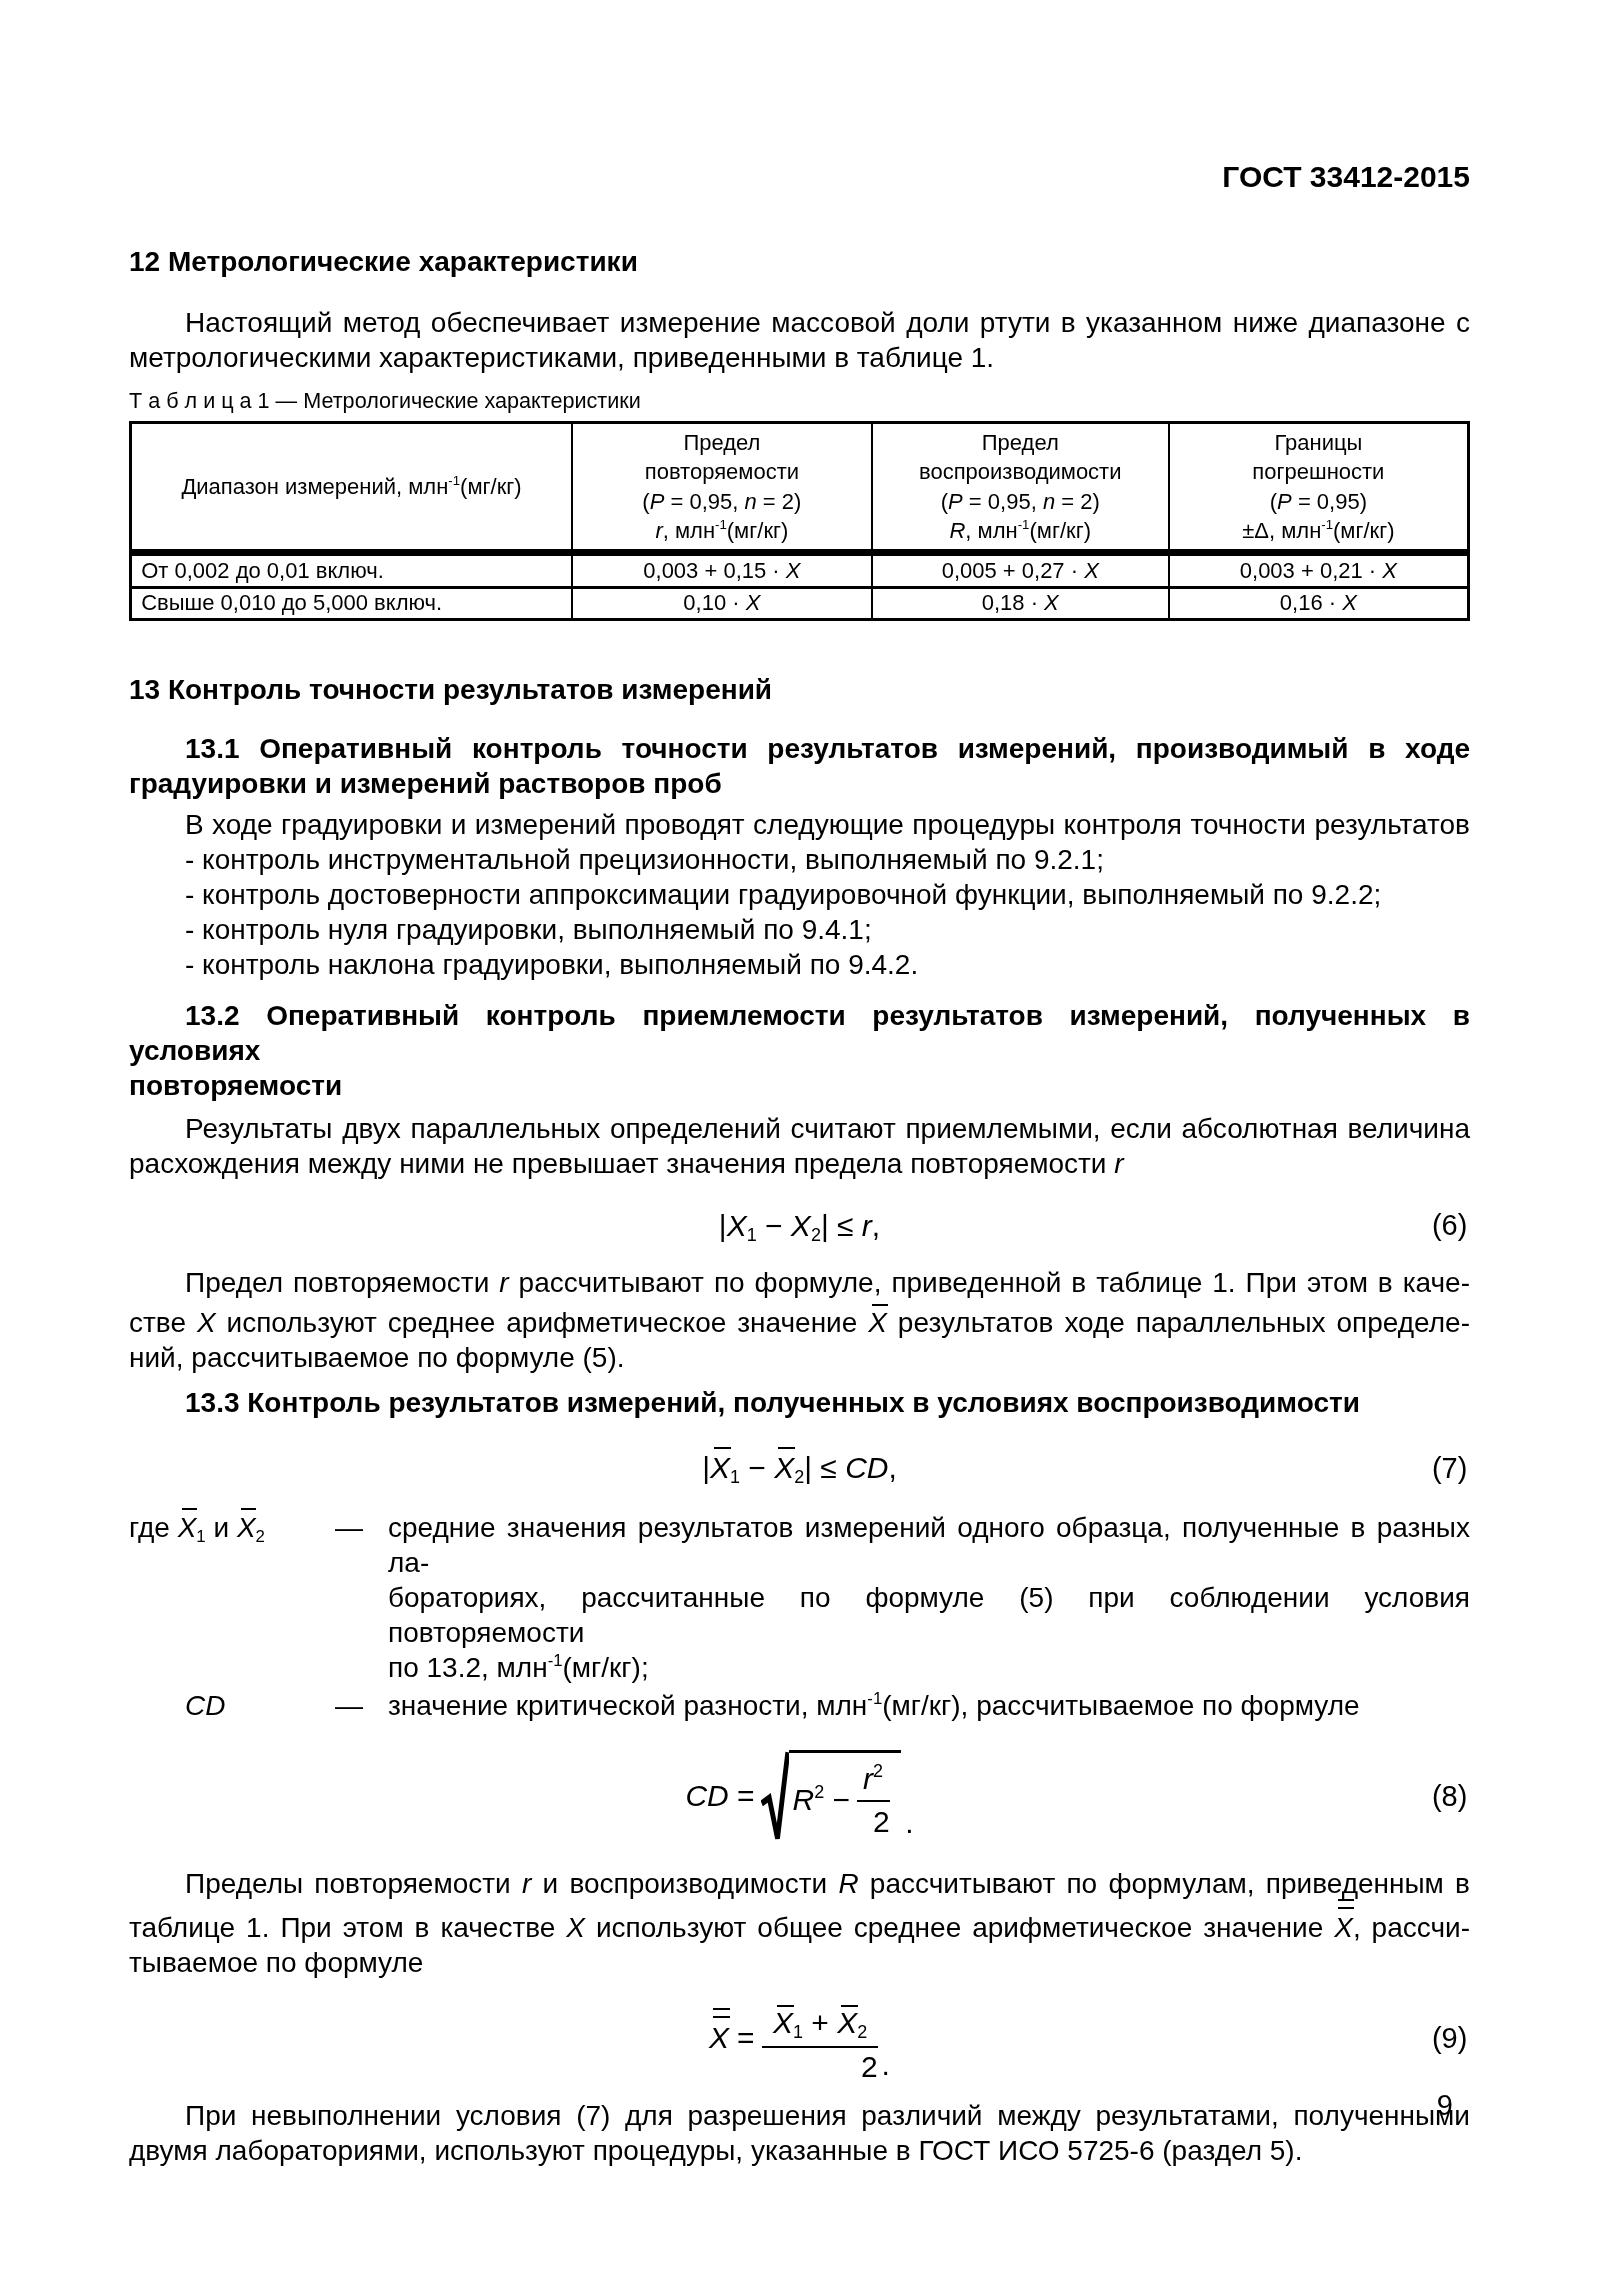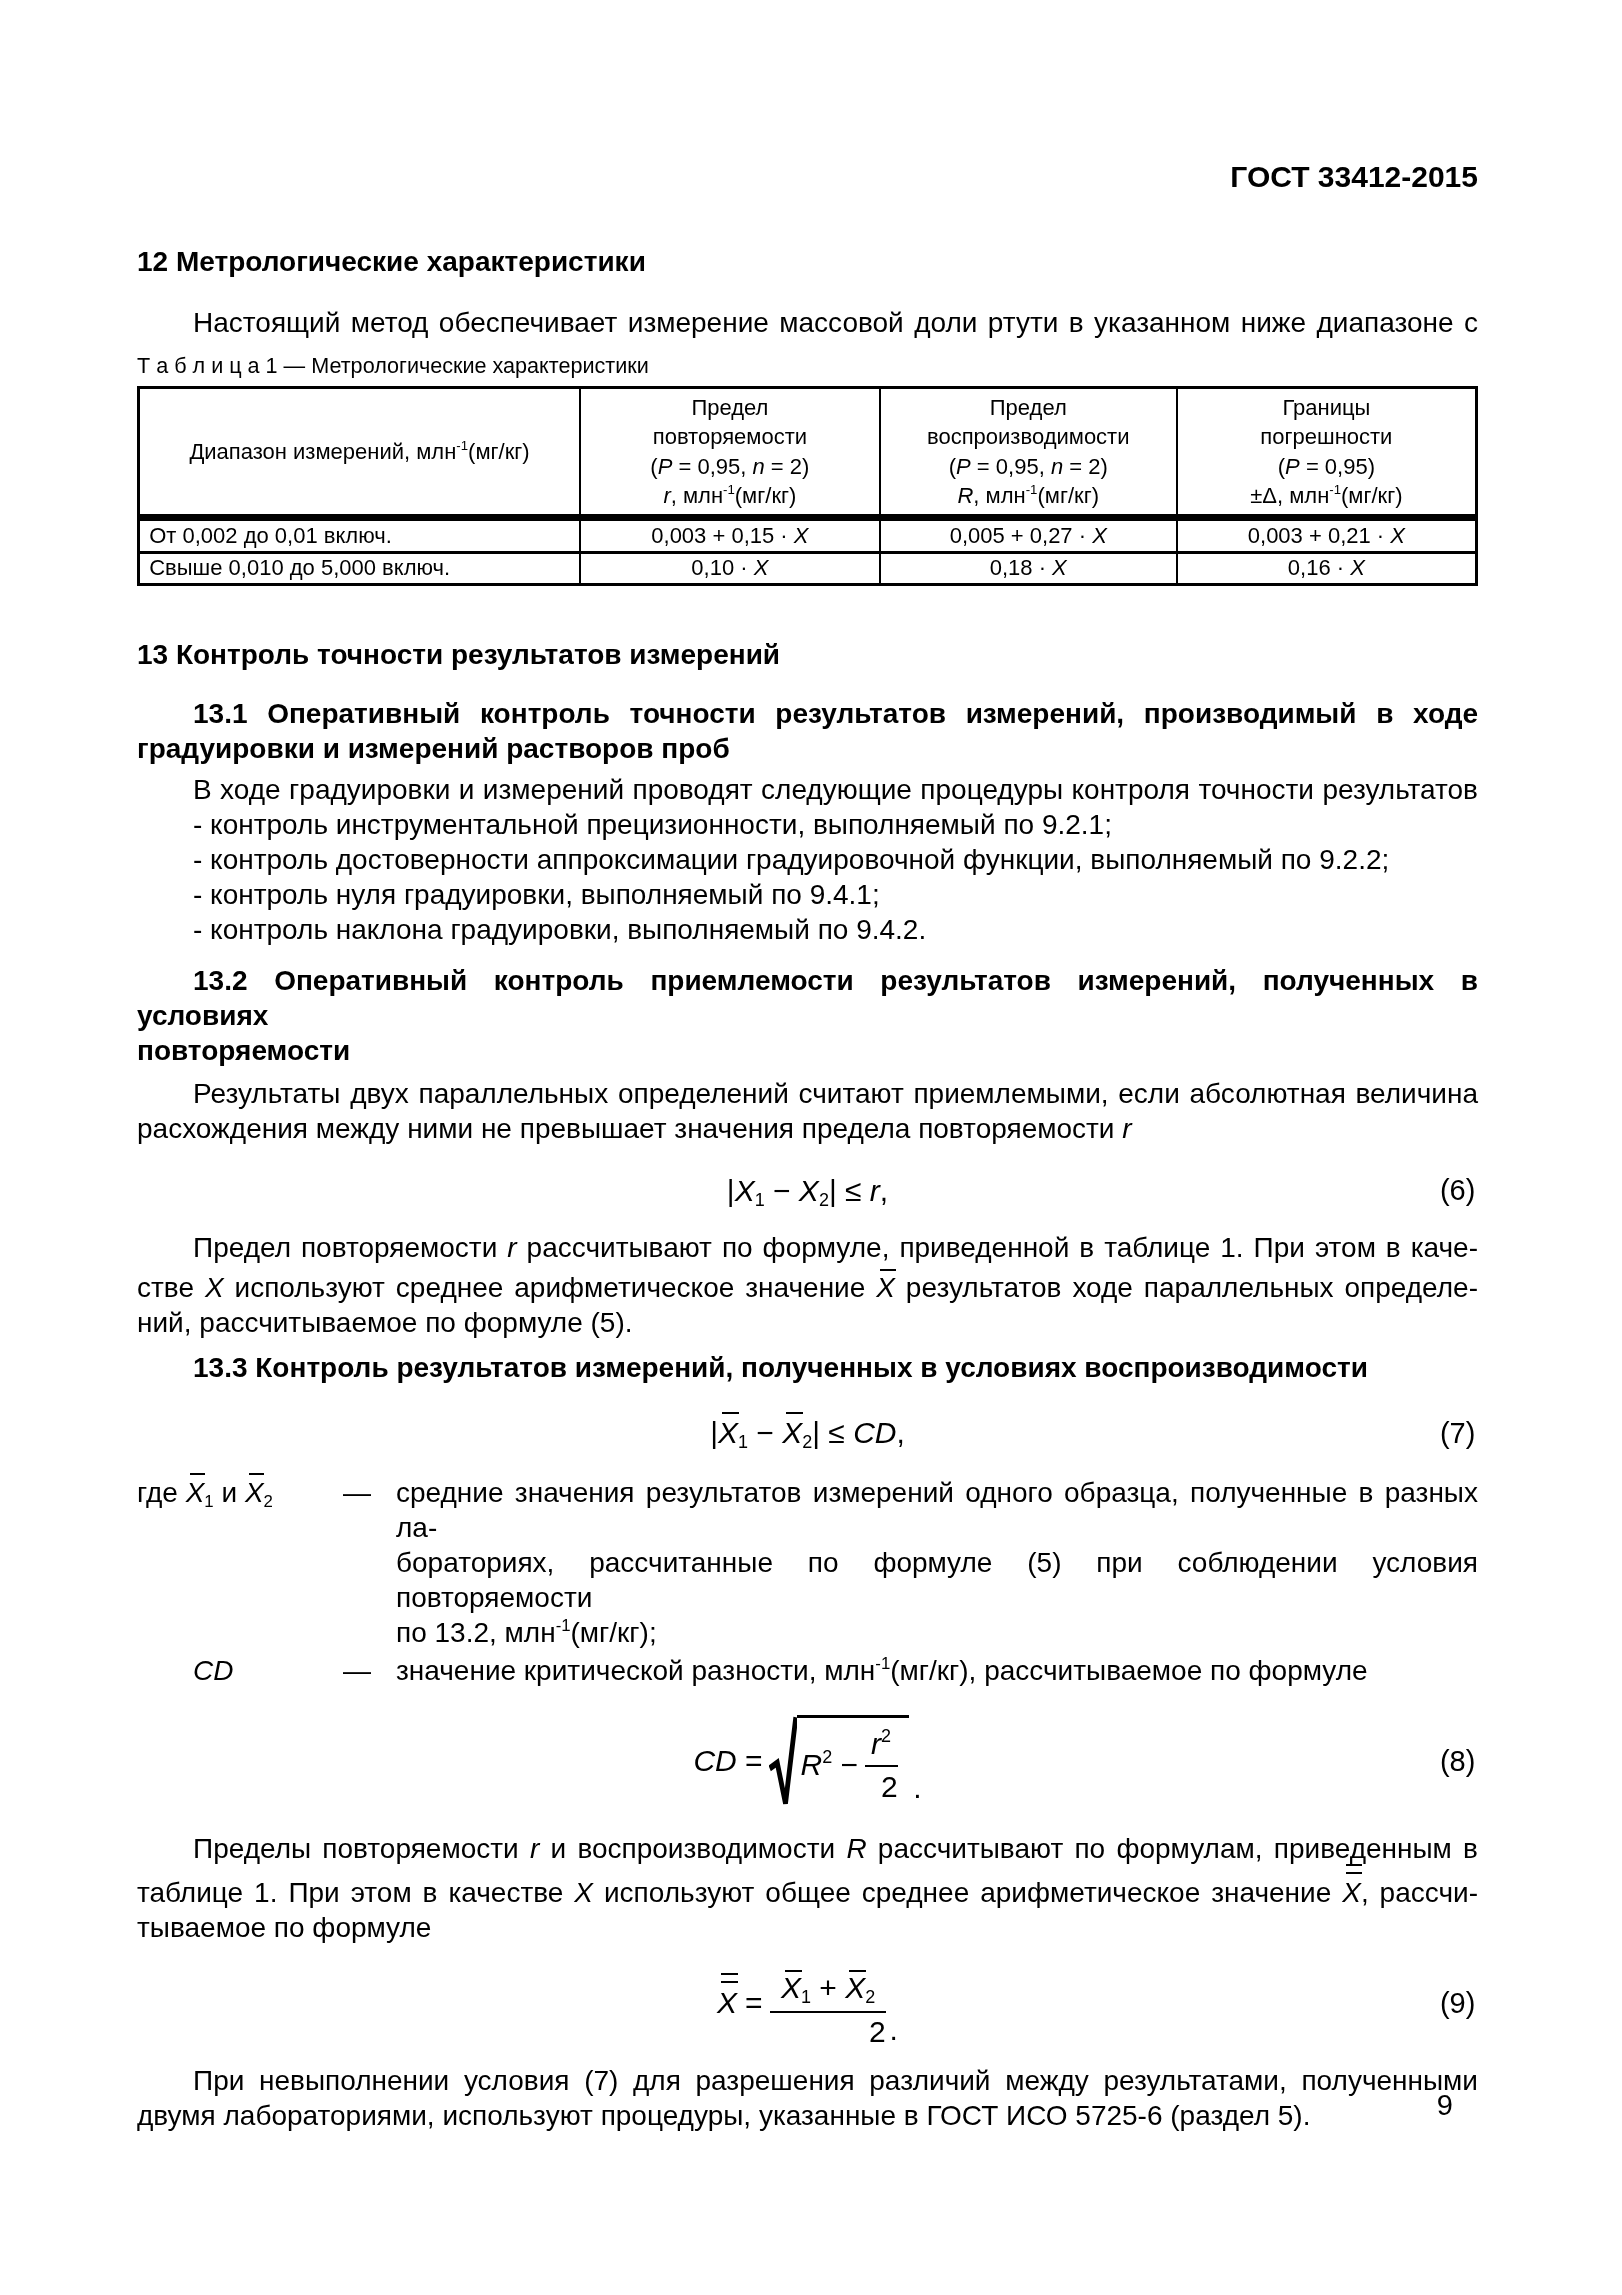--- a/index.html
+++ b/index.html
@@ -2,21 +2,21 @@
 <html lang="ru" style="font-size:10.5px"><head>
 <meta charset="utf-8">
 <title>ГОСТ 33412-2015 — стр. 9</title>
 <style>
   html,body{margin:0;padding:0;background:#888;}
   .page{
     width:1622px;height:2295px;background:#ffffff;position:relative;
     font-family:"Liberation Sans","DejaVu Sans",sans-serif;color:#000;
     overflow:hidden;
   }
-  .content{position:absolute;left:137px;top:159px;width:1341px;font-size:28px;line-height:35px;}
+  .content{position:absolute;left:129px;top:159px;width:1341px;font-size:28px;line-height:35px;}
   .doc-code{text-align:right;font-weight:bold;font-size:30px;line-height:35px;}
   .sec-title{font-weight:bold;}
   .h12{margin-top:50px;}
   .h13{margin-top:51px;}
   .t131{margin-top:23.6px;}
   .t132{margin-top:15.7px;}
   .t133{margin-top:10.5px;}
   .p12{margin-top:26px;}
   .p131{margin-top:6.5px;}
   .p132{margin-top:7.9px;}
@@ -76,20 +76,21 @@
 
 <div class="page">
   <div class="content">
 
     <div class="doc-code">ГОСТ 33412-2015</div>
 
     <div class="sec-title h12">12 Метрологические характеристики</div>
 
     <div class="p12">
         <div class="ln just ind">Настоящий метод обеспечивает измерение массовой доли ртути в указанном ниже диапазоне с</div>
+        <div class="ln">метрологическими характеристиками, приведенными в таблице 1.</div>
       </div>
 
     <div class="caption">Т а б л и ц а 1 — Метрологические характеристики</div>
 
     <div class="tablewrap">
       <table class="t1">
         <colgroup>
           <col style="width:33%">
             <col style="width:22.4%">
             <col style="width:22.2%">

